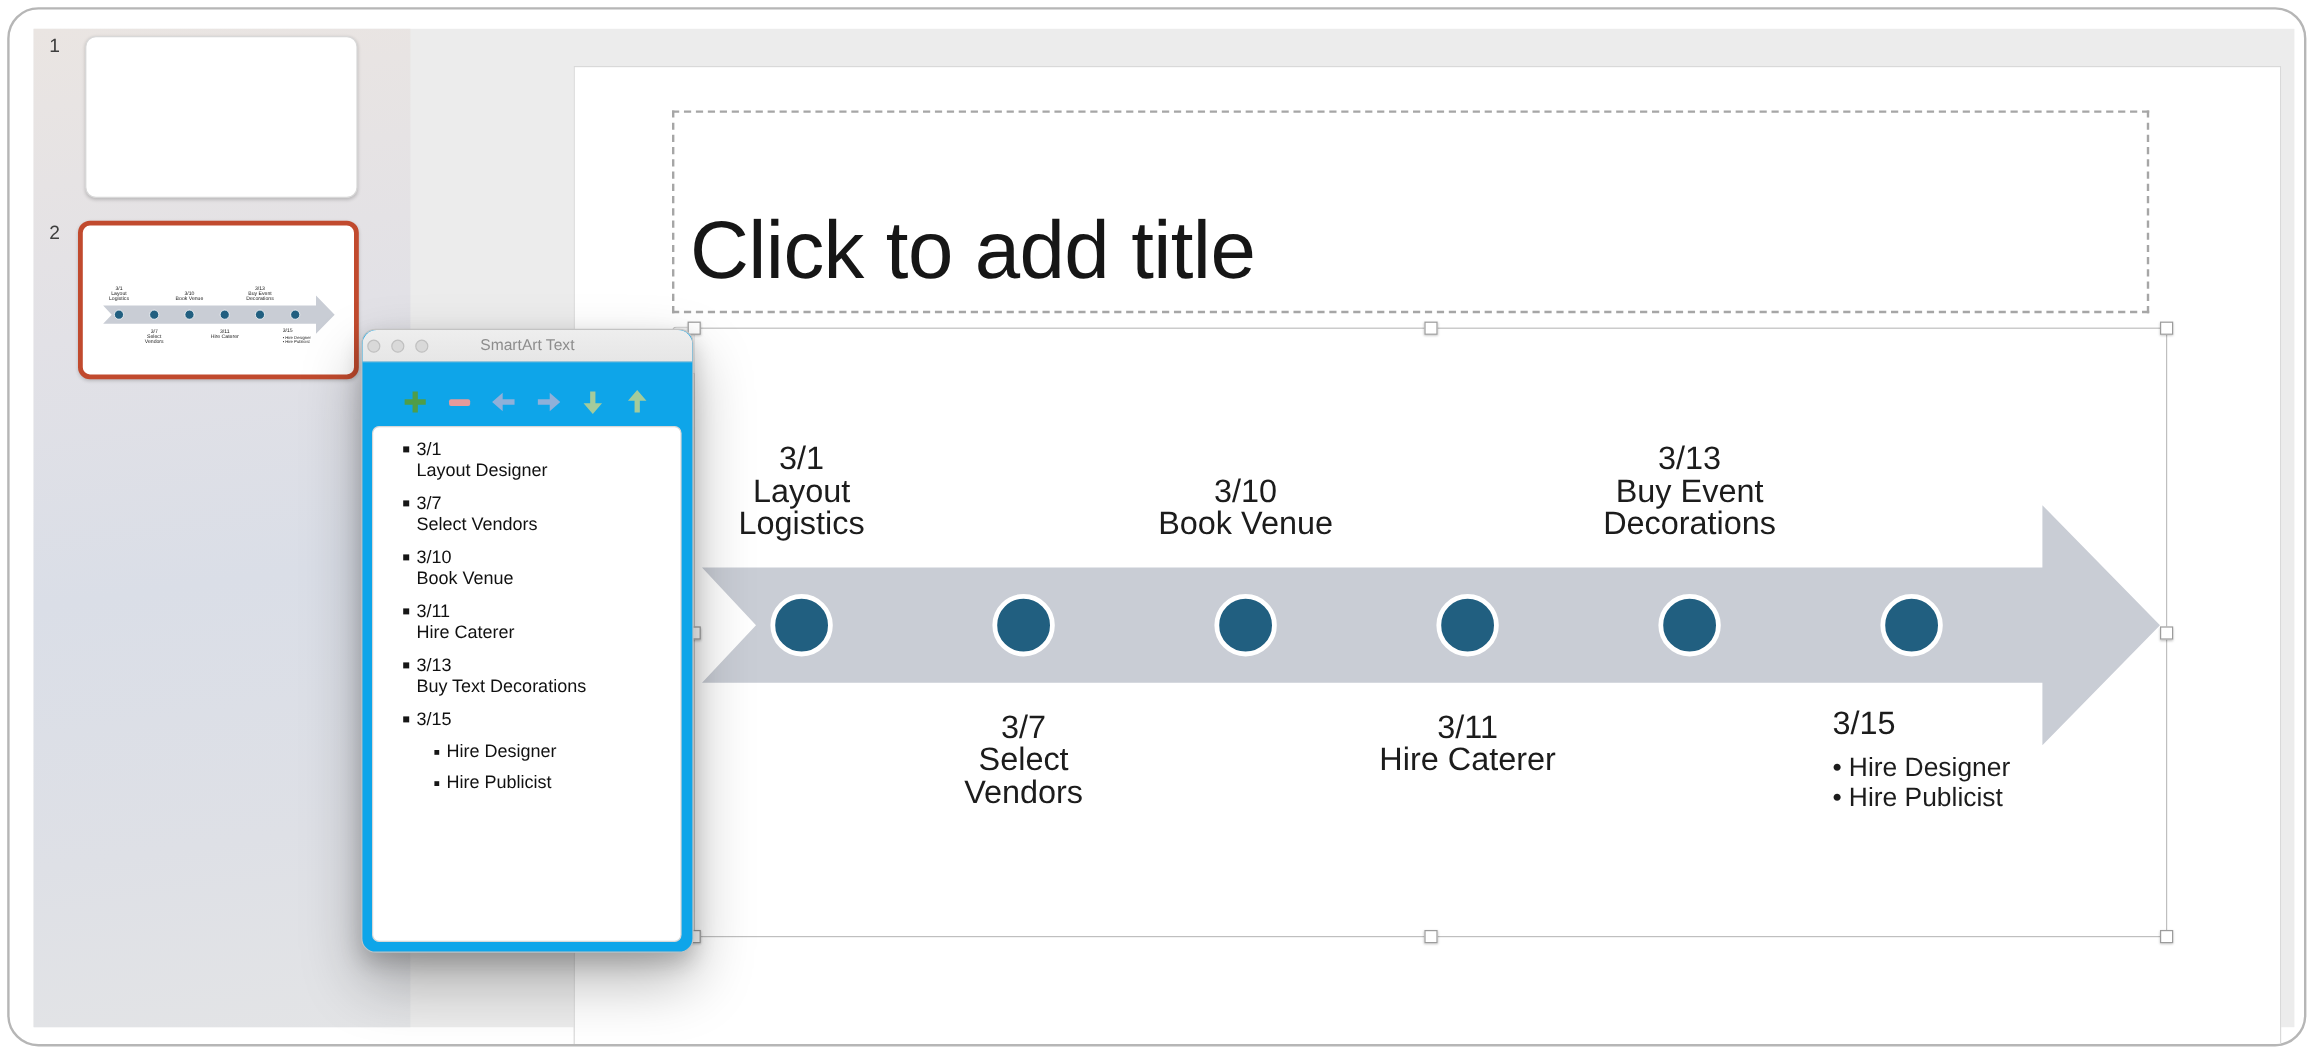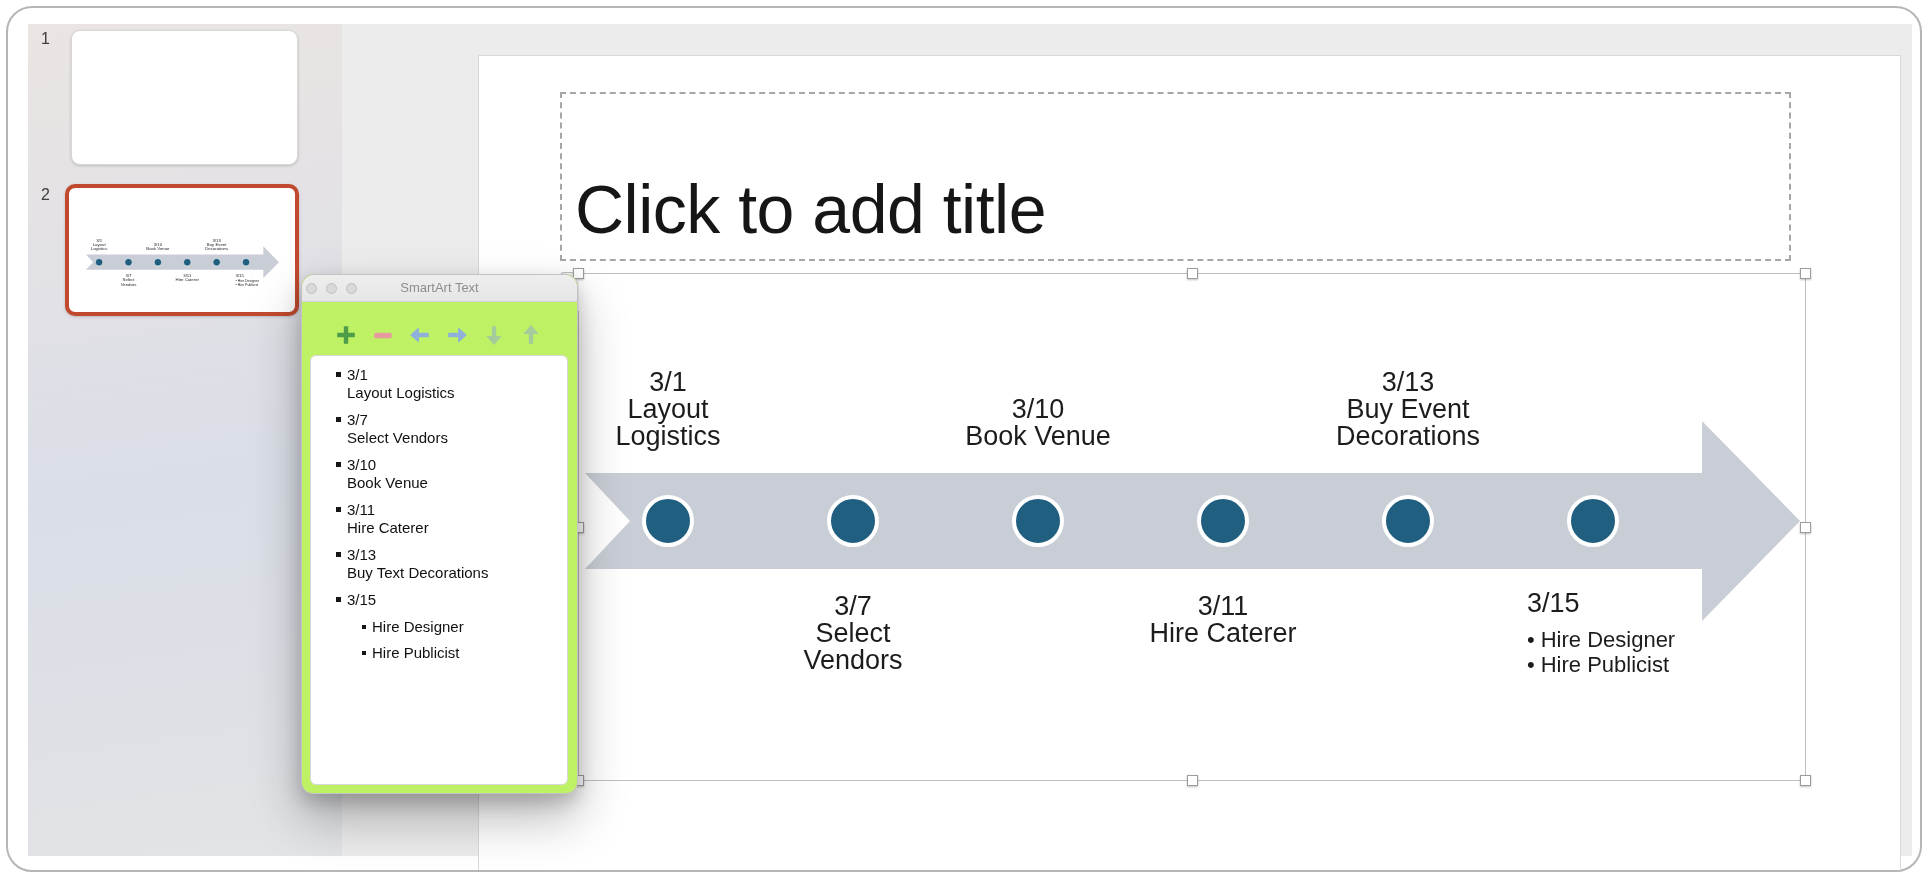--- a/index.html
+++ b/index.html
@@ -34,21 +34,21 @@
   .tl svg{position:absolute;left:0;top:0;}
   .dot{position:absolute;top:221px;width:44px;height:44px;border-radius:50%;background:#215f80;border:4px solid #ffffff;box-sizing:content-box;}
   .lbl{position:absolute;width:300px;text-align:center;font-size:27px;line-height:27px;}
   .lbl.above{bottom:332px;}
   .lbl.below{top:319px;}
   .m6{position:absolute;left:948px;top:316px;width:260px;font-size:27px;line-height:27px;}
   .m6 .blt{font-size:22px;line-height:25px;display:flex;}
   .m6 .blt::before{content:"\2022";margin-right:6px;}
   .m6 .blts{margin-top:10px;}
   
-  .panel{position:absolute;left:273px;top:250px;width:277px;height:520px;background:#bef264;border:1px solid #c3c3c3;border-radius:12px;
+  .panel{position:absolute;left:273px;top:250px;width:277px;height:520px;background:#0ea5e9;border:1px solid #c3c3c3;border-radius:12px;
     box-shadow:0 24px 50px rgba(0,0,0,0.28),0 8px 18px rgba(0,0,0,0.18);box-sizing:border-box;}
   .panel-titlebar{position:absolute;left:0;top:0;right:0;height:26px;border-bottom:1px solid #d2d2d2;border-radius:12px 12px 0 0;
     background:linear-gradient(#eeeeee,#e6e6e6);}
   .panel-title{position:absolute;left:0;right:0;top:0;text-align:center;line-height:26px;font-size:13px;color:#8d8d8d;}
   .tl-light{position:absolute;top:8px;width:11px;height:11px;border-radius:50%;background:#d9d9d9;border:1px solid #c0c0c0;box-sizing:border-box;}
   .tlg1{left:4px}.tlg2{left:24px}.tlg3{left:44px}
   .panel-toolbar{position:absolute;left:33px;top:49px;display:flex;gap:15px;}
   .panel-toolbar .ic{width:22px;height:22px;display:block;}
   .panel-list{position:absolute;left:8px;top:80px;right:9px;bottom:8px;background:#ffffff;border:1px solid #d8d8d8;border-radius:6px;
     padding:10px 10px 10px 25px;box-sizing:border-box;overflow:hidden;font-size:15px;line-height:18px;color:#111111;}
@@ -215,21 +215,21 @@
        <svg class="ic" viewBox="0 0 20 20">
          <path d="M8 18 h4 v-9 h5 l-7 -8 -7 8 h5 z" fill="#a4cb9b"></path>
             </svg>
      </div>
 
      <div class="panel-list">
        <div class="pi">
          <div class="sq"></div>
          <div>
                 <div>3/1</div>
-                <div>Layout Logistics</div>
+                <div>Layout Designer</div>
               </div>
        </div>
        <div class="pi">
          <div class="sq"></div>
          <div>
                 <div>3/7</div>
                 <div>Select Vendors</div>
               </div>
        </div>
        <div class="pi">

